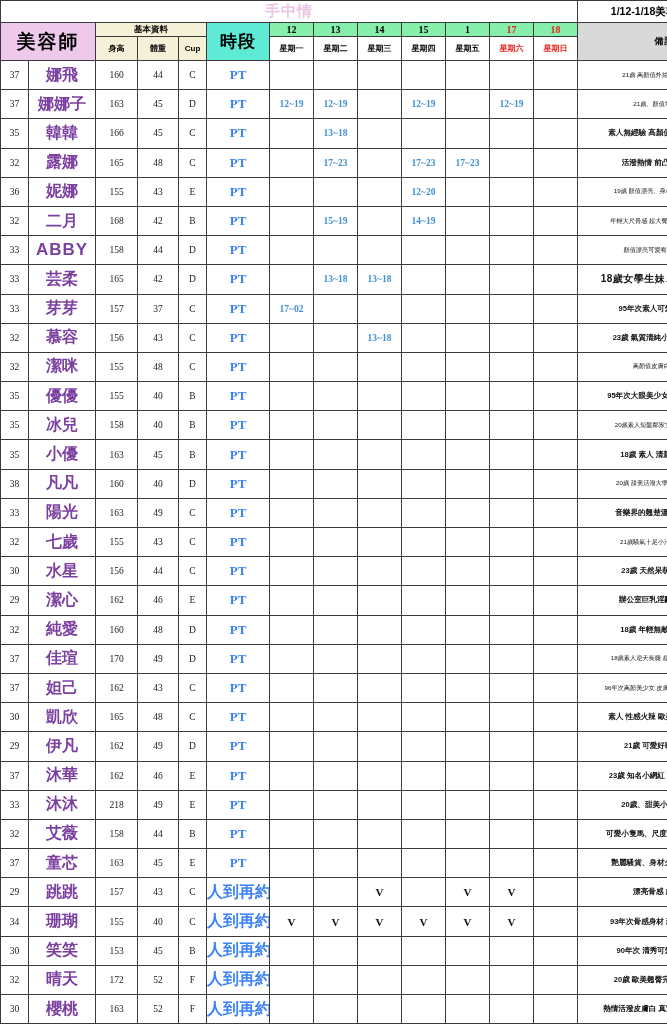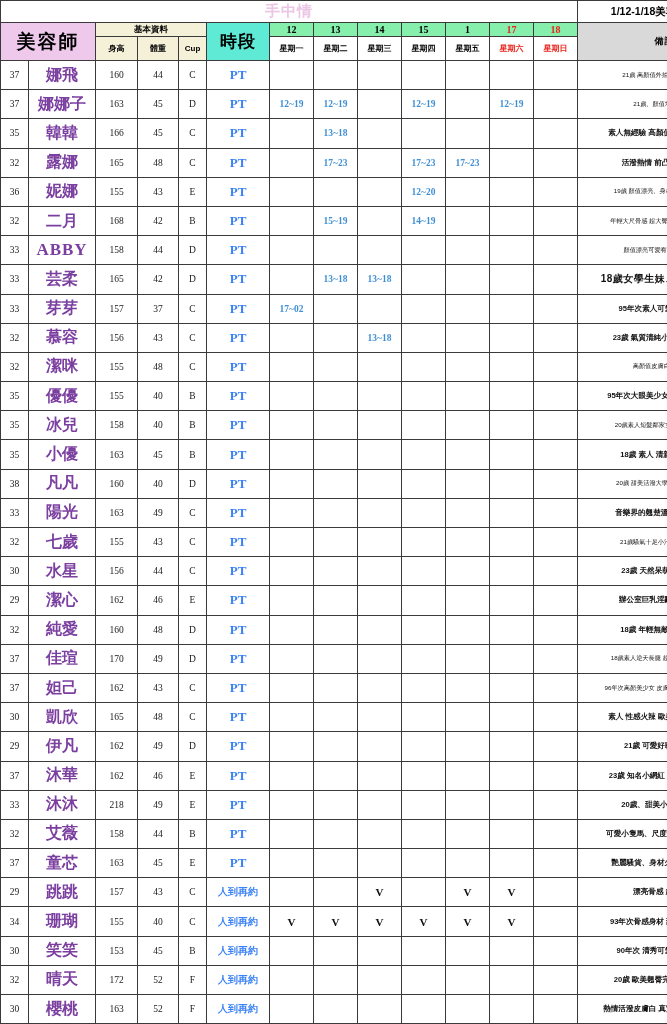--- a/index.html
+++ b/index.html
@@ -125,42 +125,42 @@
   }
   .name {
     font-size: 16px;
     font-weight: bold;
     color: #7b3fa0;
     font-family: "Liberation Sans", sans-serif;
     letter-spacing: 0px;
   }
   .name.latin {
     font-size: 17px;
-    font-family: Liberation Serif, serif;
+    font-family: Liberation Sans, sans-serif;
     letter-spacing: 1px;
     margin-left: 45px;
   }
   .num {
     font-size: 9.5px;
     color: #1a1a1a;
     font-family: "Liberation Serif", serif;
   }
   .cup {
     font-size: 9.5px;
     color: #1a1a1a;
     font-family: "Liberation Serif", serif;
   }
   .slot {
     font-size: 13px;
     font-weight: bold;
     color: #3b82f6;
     font-family: "Liberation Serif", serif;
   }
   .slot.cn {
-    font-size: 10px;
+    font-size: 16px;
     font-family: "Liberation Sans", sans-serif;
     letter-spacing: 0px;
   }
   .shift {
     font-size: 9.5px;
     font-weight: bold;
     color: #3f8fd4;
     font-family: "Liberation Serif", serif;
   }
   .vmark {

